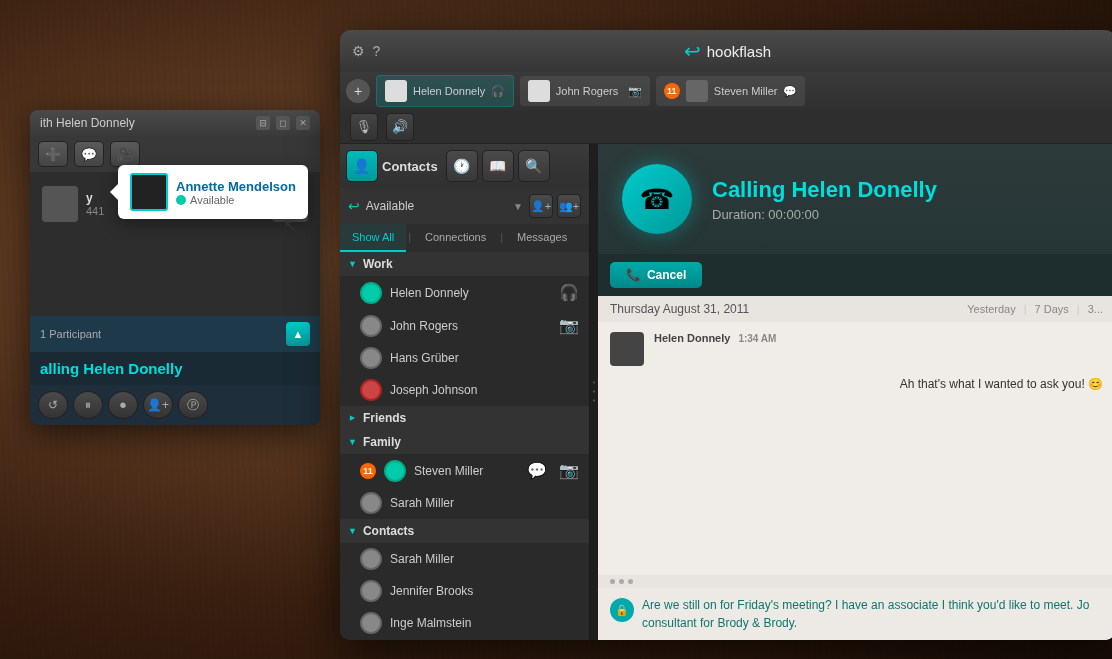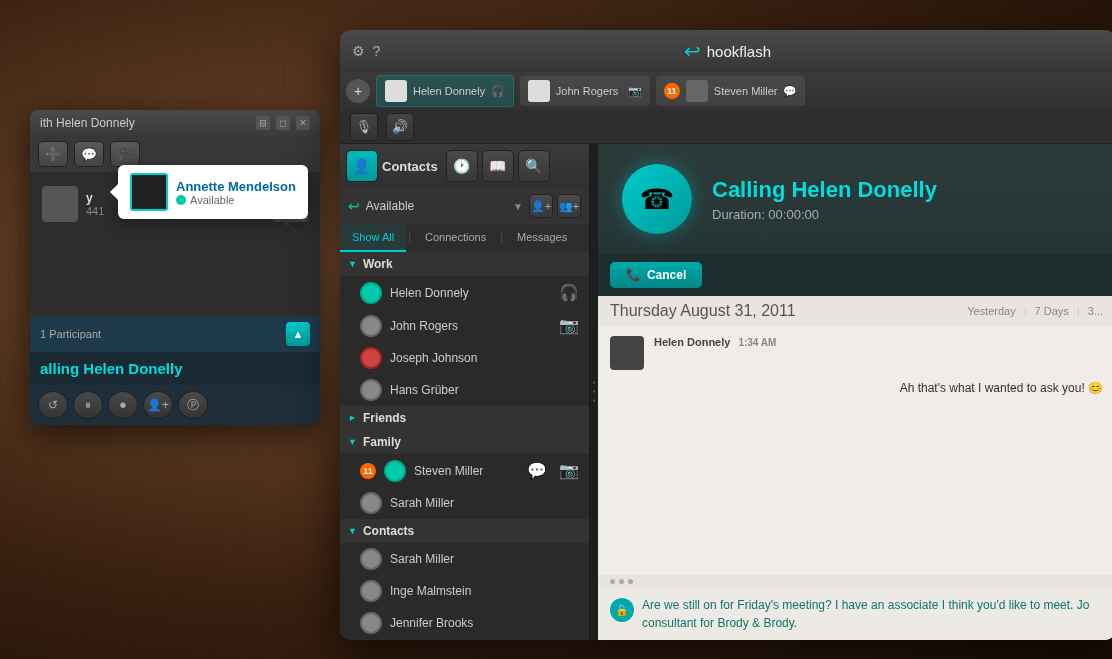--- a/index.html
+++ b/index.html
@@ -734,21 +734,21 @@
     .chat-date-bar {
       background: #e8e4e0;
       padding: 6px 12px;
       display: flex;
       align-items: center;
       justify-content: space-between;
       flex-shrink: 0;
     }
 
     .chat-date {
-      font-size: 16px;
+      font-size: 12px;
       color: #555;
       font-weight: 500;
     }
 
     .chat-nav {
       display: flex;
       gap: 8px;
       font-size: 11px;
       color: #888;
     }
@@ -1014,27 +1014,27 @@
             <span class="contact-action-icon">🎧</span>
           </div>
 
           <div class="contact-item">
             <div class="contact-status-icon status-away"></div>
             <span class="contact-name-list">John Rogers</span>
             <span class="contact-action-icon">📷</span>
           </div>
 
           <div class="contact-item">
+            <div class="contact-status-icon status-away"></div>
+            <span class="contact-name-list">Hans Grüber</span>
+          </div>
+
+          <div class="contact-item">
             <div class="contact-status-icon status-busy"></div>
             <span class="contact-name-list">Joseph Johnson</span>
-          </div>
-
-          <div class="contact-item">
-            <div class="contact-status-icon status-away"></div>
-            <span class="contact-name-list">Hans Grüber</span>
           </div>
 
           <div class="group-header collapsed">
             <span class="group-arrow" style="transform:rotate(-90deg);display:inline-block;">▼</span>
             <span class="group-name">Friends</span>
           </div>
 
           <div class="group-header">
             <span class="group-arrow">▼</span>
             <span class="group-name">Family</span>
@@ -1058,26 +1058,26 @@
             <span class="group-name">Contacts</span>
           </div>
 
           <div class="contact-item">
             <div class="contact-status-icon status-away"></div>
             <span class="contact-name-list">Sarah Miller</span>
           </div>
 
           <div class="contact-item">
             <div class="contact-status-icon status-away"></div>
-            <span class="contact-name-list">Inge Malmstein</span>
+            <span class="contact-name-list">Jennifer Brooks</span>
           </div>
 
           <div class="contact-item">
             <div class="contact-status-icon status-away"></div>
-            <span class="contact-name-list">Jennifer Brooks</span>
+            <span class="contact-name-list">Inge Malmstein</span>
           </div>
 
         </div>
       </div>
     </div>
 
     <div class="panel-divider">
       <span class="panel-divider-dots">• • •</span>
     </div>
 

